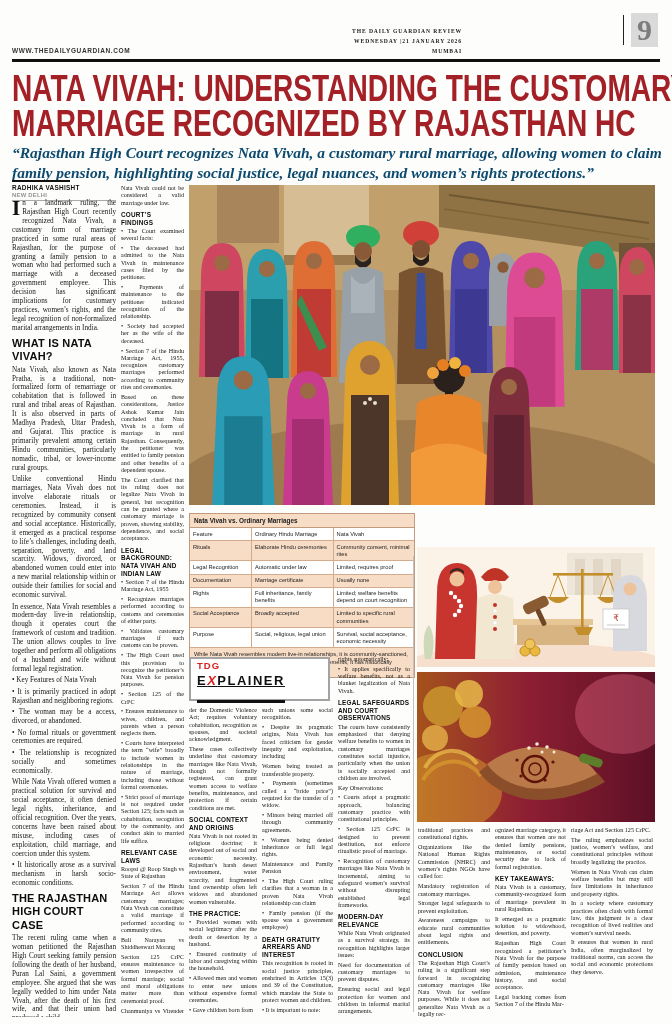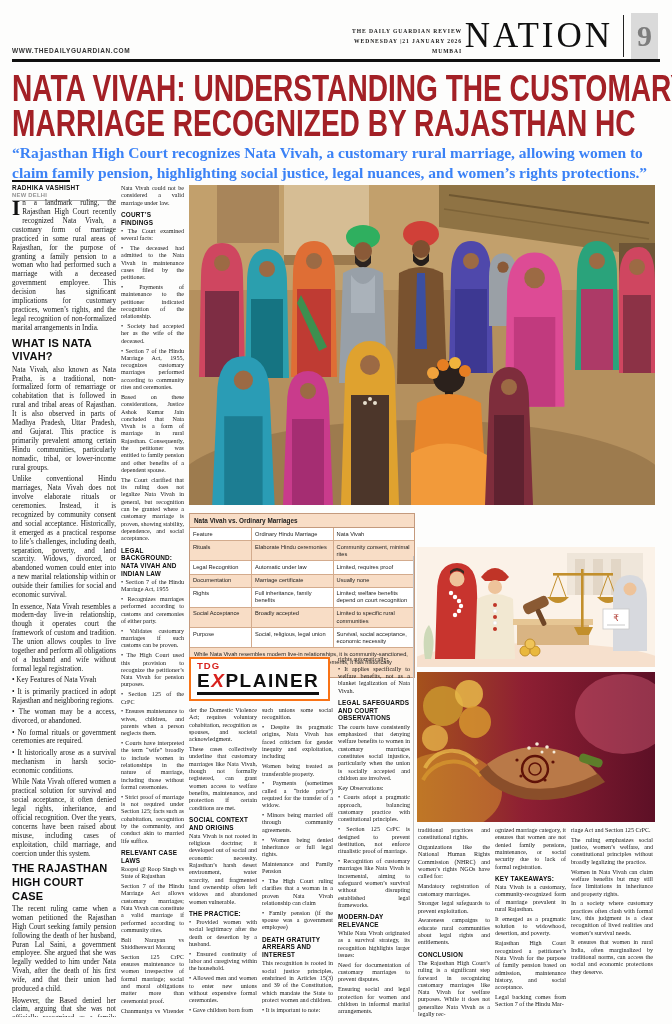--- a/index.html
+++ b/index.html
@@ -14,22 +14,22 @@
   .section-name{font-family:"Liberation Serif",serif;font-size:35px;letter-spacing:3px;color:#101010;line-height:46px;}
   .section-sep{width:1px;background:#222;margin:2px 7px 2px 10px;}
   .page-num-strip{width:27px;background:#dadada;display:flex;align-items:center;justify-content:center;}
   .page-num{font-family:"Liberation Serif",serif;font-size:30px;color:#7d7d7d;font-weight:bold;}
   .top-rule{position:absolute;left:12px;right:12px;top:59px;height:3px;background:#101010;}
   
   .headline-line{position:absolute;left:12px;white-space:nowrap;font-family:"Liberation Sans",sans-serif;
                  font-weight:bold;font-size:36px;color:var(--headline-red,#a32026);
                  transform:scaleX(.78);transform-origin:0 50%;letter-spacing:0;}
   .hl1{top:68px;} .hl2{top:103px;}
-  .deck{position:absolute;left:12px;top:143px;width:652px;font-weight:bold;
-        font-size:15.5px;line-height:1.32;color:#3b82f6;}
+  .deck{position:absolute;left:12px;top:143px;width:652px;font-style:italic;font-weight:bold;
+        font-size:15.5px;line-height:1.32;color:#0c4a6e;}
   .byline{position:absolute;left:12px;top:180px;width:104px;border-bottom:.5px solid #aaa;padding-bottom:2px;}
   .byline .rule{width:58px;height:2px;background:#111;margin-bottom:2px;}
   .byline-name{font-family:"Liberation Sans",sans-serif;font-size:6.4px;font-weight:bold;letter-spacing:.3px;color:#111;}
   .byline-city{font-family:"Liberation Sans",sans-serif;font-size:5.8px;font-weight:bold;letter-spacing:.3px;color:#929292;margin-top:1px;}
   
   .col{position:absolute;overflow:hidden;text-align:justify;}
   .col p{margin:0 0 2.5px;}
   .col h4{margin:4px 0 1.5px;font-family:"Liberation Sans",sans-serif;color:#0d0d0d;text-align:left;letter-spacing:.2px;}
   .col-wide{left:12px;top:199px;width:104px;height:818px;font-size:7.2px;line-height:1.24;}
   .col-wide h4{font-size:11px;}
@@ -54,40 +54,39 @@
   .ctable-title{background:var(--table-peach,#f8ddc6);font-size:6.4px;font-weight:bold;color:#1a1a1a;
                 padding:3px 4px;border-bottom:1px solid #c49a7d;}
   .trow{display:flex;border-bottom:.5px solid #d3ab8d;}
   .trow.peach{background:var(--table-peach,#f8ddc6);}
   .tcell{font-size:5.7px;line-height:1.25;padding:2.5px 3px;color:#222;}
   .tcell:nth-child(1){width:27%;border-right:.5px solid #d3ab8d;}
   .tcell:nth-child(2){width:36.5%;border-right:.5px solid #d3ab8d;}
   .tcell:nth-child(3){width:36.5%;}
   .ctable-caption{background:var(--table-peach,#f8ddc6);font-size:5.7px;line-height:1.3;color:#222;padding:3px 4px;}
   
-  .explainer{position:absolute;left:189px;top:657px;width:141px;height:44px;border:2px solid #f97316;
+  .explainer{position:absolute;left:189px;top:657px;width:141px;height:44px;border:2px solid #a3a3a3;
              background:#fff;box-sizing:border-box;padding:2px 6px 0;font-family:"Liberation Sans",sans-serif;}
   .exp-prefix{color:var(--explainer-red,#d8211d);font-weight:bold;font-size:9.5px;letter-spacing:1px;line-height:10px;}
-  .exp-word{font-weight:bold;font-size:19px;letter-spacing:1.5px;color:#101010;line-height:20px;
-            border-bottom:3px solid #101010;display:inline-block;padding-bottom:1px;}
+  .exp-word{font-weight:bold;font-size:13px;letter-spacing:1.5px;color:#101010;line-height:20px;
+            border-bottom:3px solid #101010;display:inline-block;padding-bottom:9px;text-decoration:underline;}
   .exp-x{color:var(--explainer-red,#d8211d);font-style:italic;}
 </style>
 </head>
 <body>
 
 <div class="page">
 
   <div class="site-url">WWW.THEDAILYGUARDIAN.COM</div>
   <div class="masthead">
     <div>THE DAILY GUARDIAN REVIEW</div>
     <div>WEDNESDAY |21 JANUARY 2026</div>
     <div>MUMBAI</div>
   </div>
   <div class="section-box">
-    <div class="section-name">NATION</div>
     <div class="section-sep"></div>
     <div class="page-num-strip">
       <div class="page-num">9</div>
     </div>
   </div>
   <div class="top-rule"></div>
 
   <div class="headline-line hl1">NATA VIVAH: UNDERSTANDING THE CUSTOMARY</div>
   <div class="headline-line hl2">MARRIAGE RECOGNIZED BY RAJASTHAN HC</div>
   <div class="deck">“Rajasthan High Court recognizes Nata Vivah, a customary rural marriage, allowing women to claim family pension, highlighting social justice, legal nuances, and women’s rights protections.”</div>
@@ -341,22 +340,23 @@
   <div class="col col-wide">
       <p><span class="dc">I</span>n a landmark ruling, the Rajasthan High Court recently recognized Nata Vivah, a customary form of marriage practiced in some rural areas of Rajasthan, for the purpose of granting a family pension to a woman who had performed such a marriage with a deceased government employee. This decision has significant implications for customary practices, women’s rights, and the legal recognition of non-formalized marital arrangements in India.</p>
       <h4>WHAT IS NATA VIVAH?</h4>
       <p>Nata Vivah, also known as Nata Pratha, is a traditional, non-formalized form of remarriage or cohabitation that is followed in rural and tribal areas of Rajasthan. It is also observed in parts of Madhya Pradesh, Uttar Pradesh, and Gujarat. This practice is primarily prevalent among certain Hindu communities, particularly nomadic, tribal, or lower-income rural groups.</p>
       <p>Unlike conventional Hindu marriages, Nata Vivah does not involve elaborate rituals or ceremonies. Instead, it is recognized by community consent and social acceptance. Historically, it emerged as a practical response to life’s challenges, including death, separation, poverty, and land scarcity. Widows, divorced, or abandoned women could enter into a new marital relationship within or outside their families for social and economic survival.</p>
       <p>In essence, Nata Vivah resembles a modern-day live-in relationship, though it operates court the framework of custom and tradition. The union allows couples to live together and perform all obligations of a husband and wife without formal legal registration.</p>
       <p>• Key Features of Nata Vivah</p>
       <p>• It is primarily practiced in adopt Rajasthan and neighboring regions.</p>
       <p>• The woman may be a access, divorced, or abandoned.</p>
       <p>• No formal rituals or government ceremonies are required.</p>
+      <p>• The relationship is recognized socially and sometimes economically.</p>
+      <p>While Nata Vivah offered women a practical solution for survival and social acceptance, it often denied legal rights, inheritance, and official recognition. Over the years, concerns have been raised about misuse, including cases of exploitation, child marriage, and coercion under this system.</p>
       <p>• It historically arose as a survival mechanism in harsh socio-economic conditions.</p>
-      <p>While Nata Vivah offered women a practical solution for survival and social acceptance, it often denied legal rights, inheritance, and official recognition. Over the years, concerns have been raised about misuse, including cases of exploitation, child marriage, and coercion under this system.</p>
       <h4>THE RAJASTHAN HIGH COURT CASE</h4>
       <p>The recent ruling came when a woman petitioned the Rajasthan High Court seeking family pension following the death of her husband, Puran Lal Saini, a government employee. She argued that she was legally wedded to him under Nata Vivah, after the death of his first wife, and that their union had produced a child.</p>
       <p>However, the Based denied her claim, arguing that she was not officially recognized as a family member and that</p>
     </div>
   <div class="col col-n" id="c1">
       <p>Nata Vivah could not be considered a valid marriage under law.</p>
       <h4>COURT’S FINDINGS</h4>
       <p>• The Court examined several facts:</p>
       <p>• The deceased had admitted to the Nata Vivah in maintenance cases filed by the petitioner.</p>
       <p>• Payments of maintenance to the petitioner indicated recognition of the relationship.</p>

